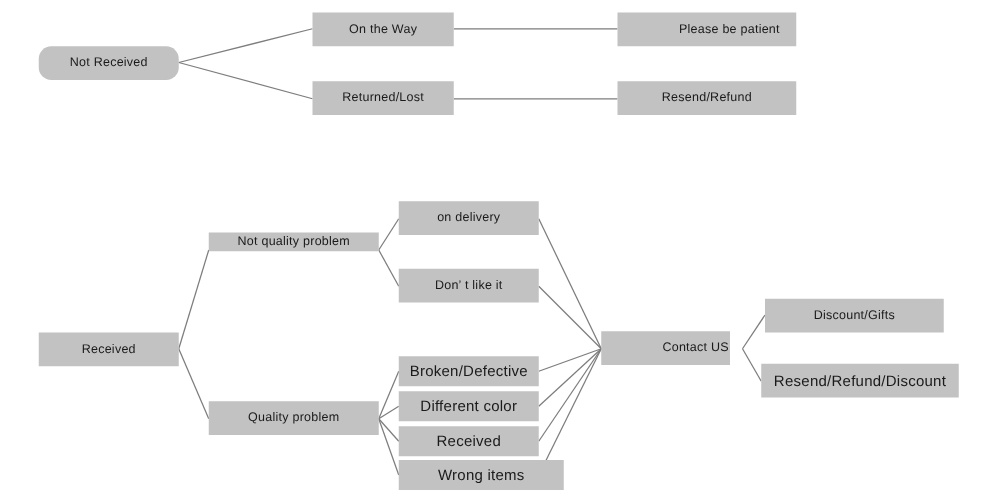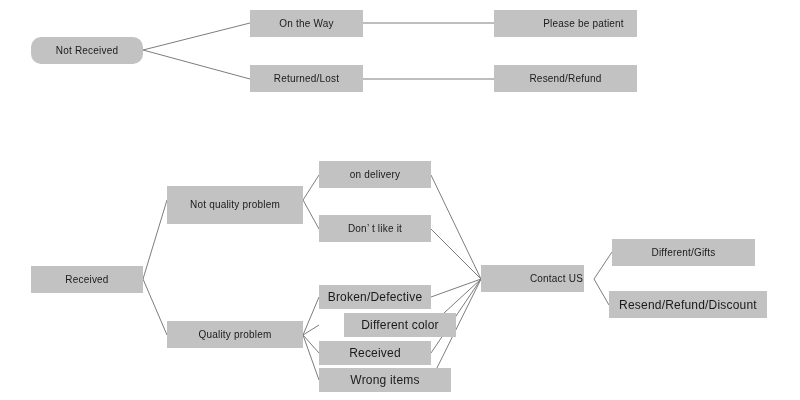--- a/index.html
+++ b/index.html
@@ -65,25 +65,25 @@
       <line x1="594" y1="279" x2="612" y2="252" stroke="#7d7d7d" stroke-width="1"></line>
       <line x1="594" y1="279" x2="609" y2="305" stroke="#7d7d7d" stroke-width="1"></line>
     </svg>
   <div id="nodes-layer">
       <div class="node" style="left: 31px; top: 37px; width: 112px; height: 27px; background: rgb(194, 194, 194); border-radius: 10px;">Not Received</div>
       <div class="node" style="left: 250px; top: 10px; width: 113px; height: 27px; background: rgb(194, 194, 194);">On the Way</div>
       <div class="node" style="left: 250px; top: 65px; width: 113px; height: 27px; background: rgb(194, 194, 194);">Returned/Lost</div>
       <div class="node" style="left: 494px; top: 10px; width: 143px; height: 27px; background: rgb(194, 194, 194); padding-left: 36px;">Please be patient</div>
       <div class="node" style="left: 494px; top: 65px; width: 143px; height: 27px; background: rgb(194, 194, 194);">Resend/Refund</div>
       <div class="node" style="left: 31px; top: 266px; width: 112px; height: 27px; background: rgb(194, 194, 194);">Received</div>
-      <div class="node" style="left: 167px; top: 186px; width: 136px; height: 38px; background: rgb(194, 194, 194);">Not quality problem</div>
+      <div class="node" style="left: 167px; top: 186px; width: 136px; height: 15px; background: rgb(194, 194, 194);">Not quality problem</div>
       <div class="node" style="left: 167px; top: 321px; width: 136px; height: 27px; background: rgb(194, 194, 194);">Quality problem</div>
       <div class="node" style="left: 319px; top: 161px; width: 112px; height: 27px; background: rgb(194, 194, 194);">on delivery</div>
       <div class="node" style="left: 319px; top: 215px; width: 112px; height: 27px; background: rgb(194, 194, 194);">Don’ t like it</div>
       <div class="node sm" style="left: 319px; top: 285px; width: 112px; height: 24px; background: rgb(194, 194, 194);">Broken/Defective</div>
-      <div class="node sm" style="left: 319px; top: 313px; width: 112px; height: 24px; background: rgb(194, 194, 194); margin-left: 25px;">Different color</div>
+      <div class="node sm" style="left: 319px; top: 313px; width: 112px; height: 24px; background: rgb(194, 194, 194);">Different color</div>
       <div class="node sm" style="left: 319px; top: 341px; width: 112px; height: 24px; background: rgb(194, 194, 194);">Received</div>
       <div class="node sm" style="left: 319px; top: 368px; width: 132px; height: 24px; background: rgb(194, 194, 194);">Wrong items</div>
       <div class="node" style="left: 481px; top: 265px; width: 103px; height: 27px; background: rgb(194, 194, 194); padding-left: 48px;">Contact US</div>
-      <div class="node" style="left: 612px; top: 239px; width: 143px; height: 27px; background: rgb(194, 194, 194);">Different/Gifts</div>
+      <div class="node" style="left: 612px; top: 239px; width: 143px; height: 27px; background: rgb(194, 194, 194);">Discount/Gifts</div>
       <div class="node sm" style="left: 609px; top: 291px; width: 158px; height: 27px; background: rgb(194, 194, 194);">Resend/Refund/Discount</div>
     </div>
 </div>
 
 </body></html>

